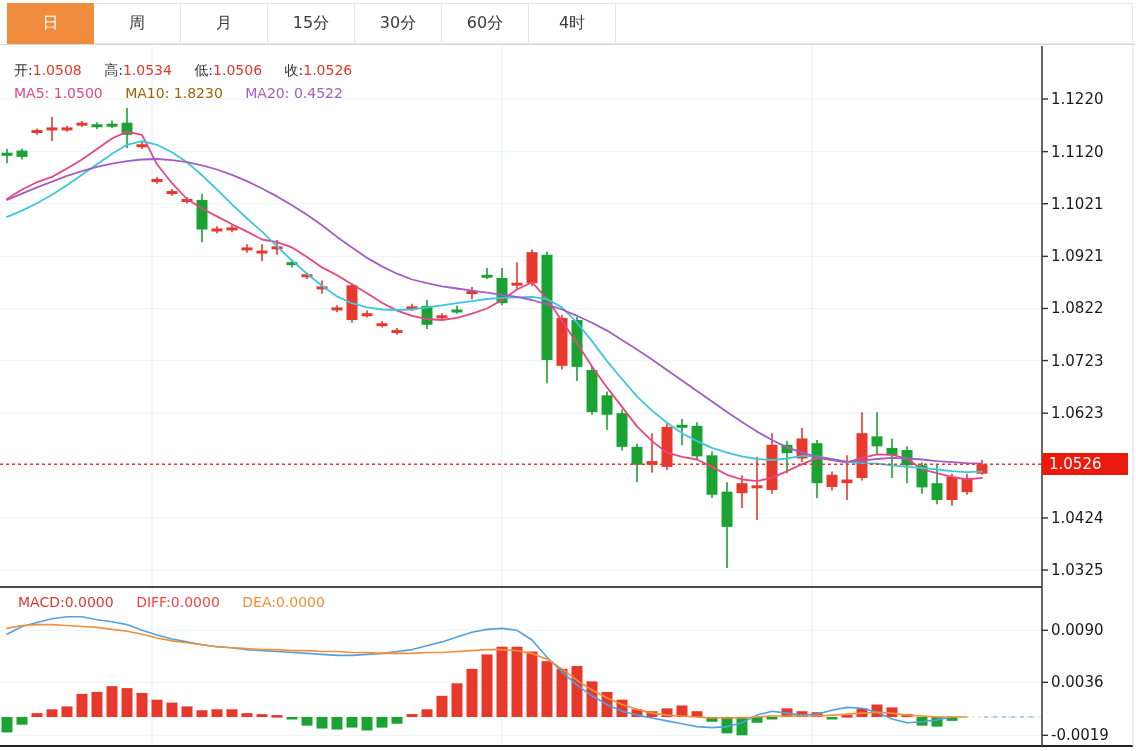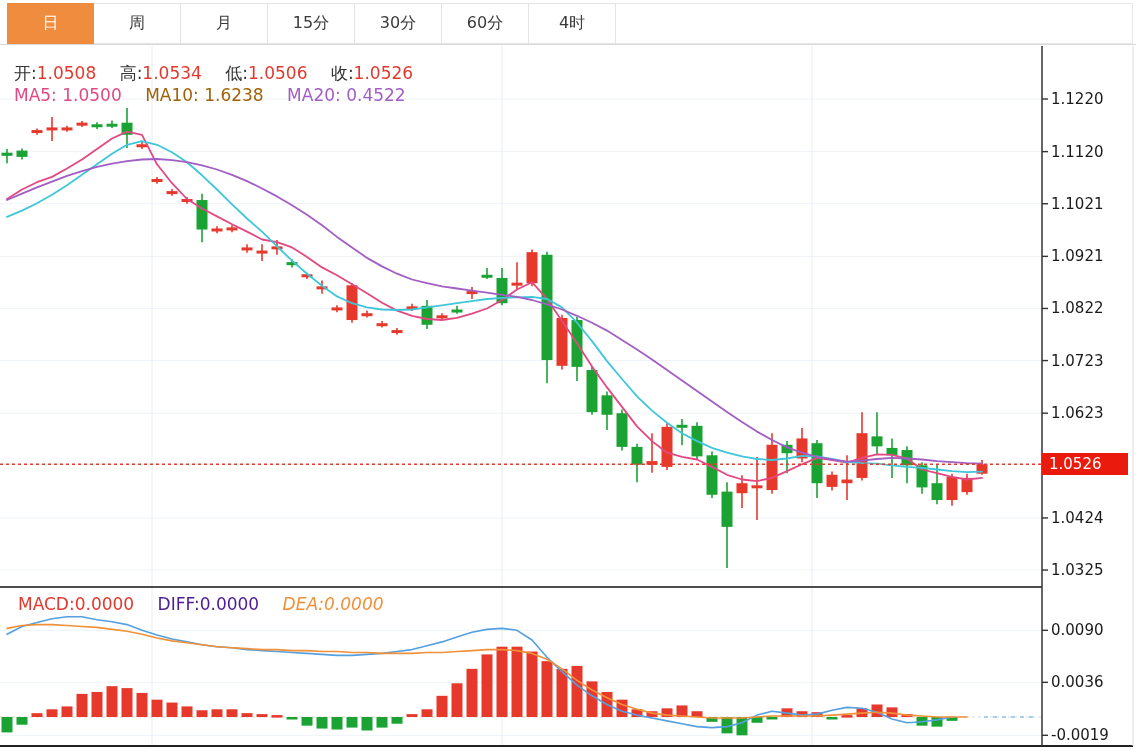--- a/index.html
+++ b/index.html
@@ -7,25 +7,25 @@
   .app{position:relative;width:1136px;height:751px;background:#fff;overflow:hidden;}
   .tabbar{position:absolute;left:0;top:0;width:1136px;height:45px;display:flex;
           box-sizing:border-box;padding:3px 3px 0 7px;border-bottom:1px solid #d9d9d9;background:#fff;}
   .tab{width:87px;box-sizing:border-box;border:1px solid #e4e4e4;border-left:none;
        display:flex;align-items:center;justify-content:center;font-size:16px;color:#3a3a3a;cursor:pointer;}
   .tab:first-child{border-left:1px solid #e4e4e4;}
   .tab.active{background:#f08c3e;border-color:#f08c3e;color:#fff;}
   .tab-filler{flex:1;box-sizing:border-box;border:1px solid #e9e9e9;border-left:none;}
   .chartwrap{position:absolute;left:0;top:45px;width:1136px;height:706px;}
   svg{position:absolute;left:0;top:0;}
-  .overlay{position:absolute;font-size:17px;white-space:nowrap;z-index:3;}
+  .overlay{position:absolute;font-size:14px;white-space:nowrap;z-index:3;}
   .lab{color:#333;}
   .val-red,.lab-red{color:#e03a2e;}
   .m5{color:#e44882;} .m10{color:#a16207;} .m20{color:#a25ec4;margin-top:32px;}
-  .diffc{color:#4c1d95;} .deac{color:#f09038;font-style:italic;}
+  .diffc{color:#ef4444;} .deac{color:#f09038;}
   .sp{display:inline-block;width:18px;}
   .price-tag{position:absolute;left:1042px;top:408px;width:86px;height:22px;background:#ea1b0c;
              color:#fff;font-size:15px;line-height:22px;padding-left:7px;box-sizing:border-box;z-index:4;}
 </style>
 </head>
 <body>
 
 <div class="app">
 
   <div class="tabbar">
@@ -328,21 +328,21 @@
 
     <div class="overlay" style="left:14px;top:17px;">
       <span class="lab">开:</span><span class="val-red">1.0508</span><span class="sp"></span>
       <span class="lab">高:</span><span class="val-red">1.0534</span><span class="sp"></span>
       <span class="lab">低:</span><span class="val-red">1.0506</span><span class="sp"></span>
       <span class="lab">收:</span><span class="val-red">1.0526</span>
     </div>
 
     <div class="overlay" style="left:14px;top:40px;">
       <span class="m5">MA5: </span><span class="m5">1.0500</span><span class="sp"></span>
-      <span class="m10">MA10: </span><span class="m10">1.6238</span><span class="sp"></span>
+      <span class="m10">MA10: </span><span class="m10">1.8230</span><span class="sp"></span>
       <span class="m20">MA20: </span><span class="m20">0.4522</span>
     </div>
 
     <div class="overlay" style="left:18px;top:549px;">
       <span class="lab-red">MACD:</span><span class="lab-red">0.0000</span><span class="sp"></span>
       <span class="diffc">DIFF:</span><span class="diffc">0.0000</span><span class="sp"></span>
       <span class="deac">DEA:</span><span class="deac">0.0000</span>
     </div>
 
     <div class="price-tag">1.0526</div>

